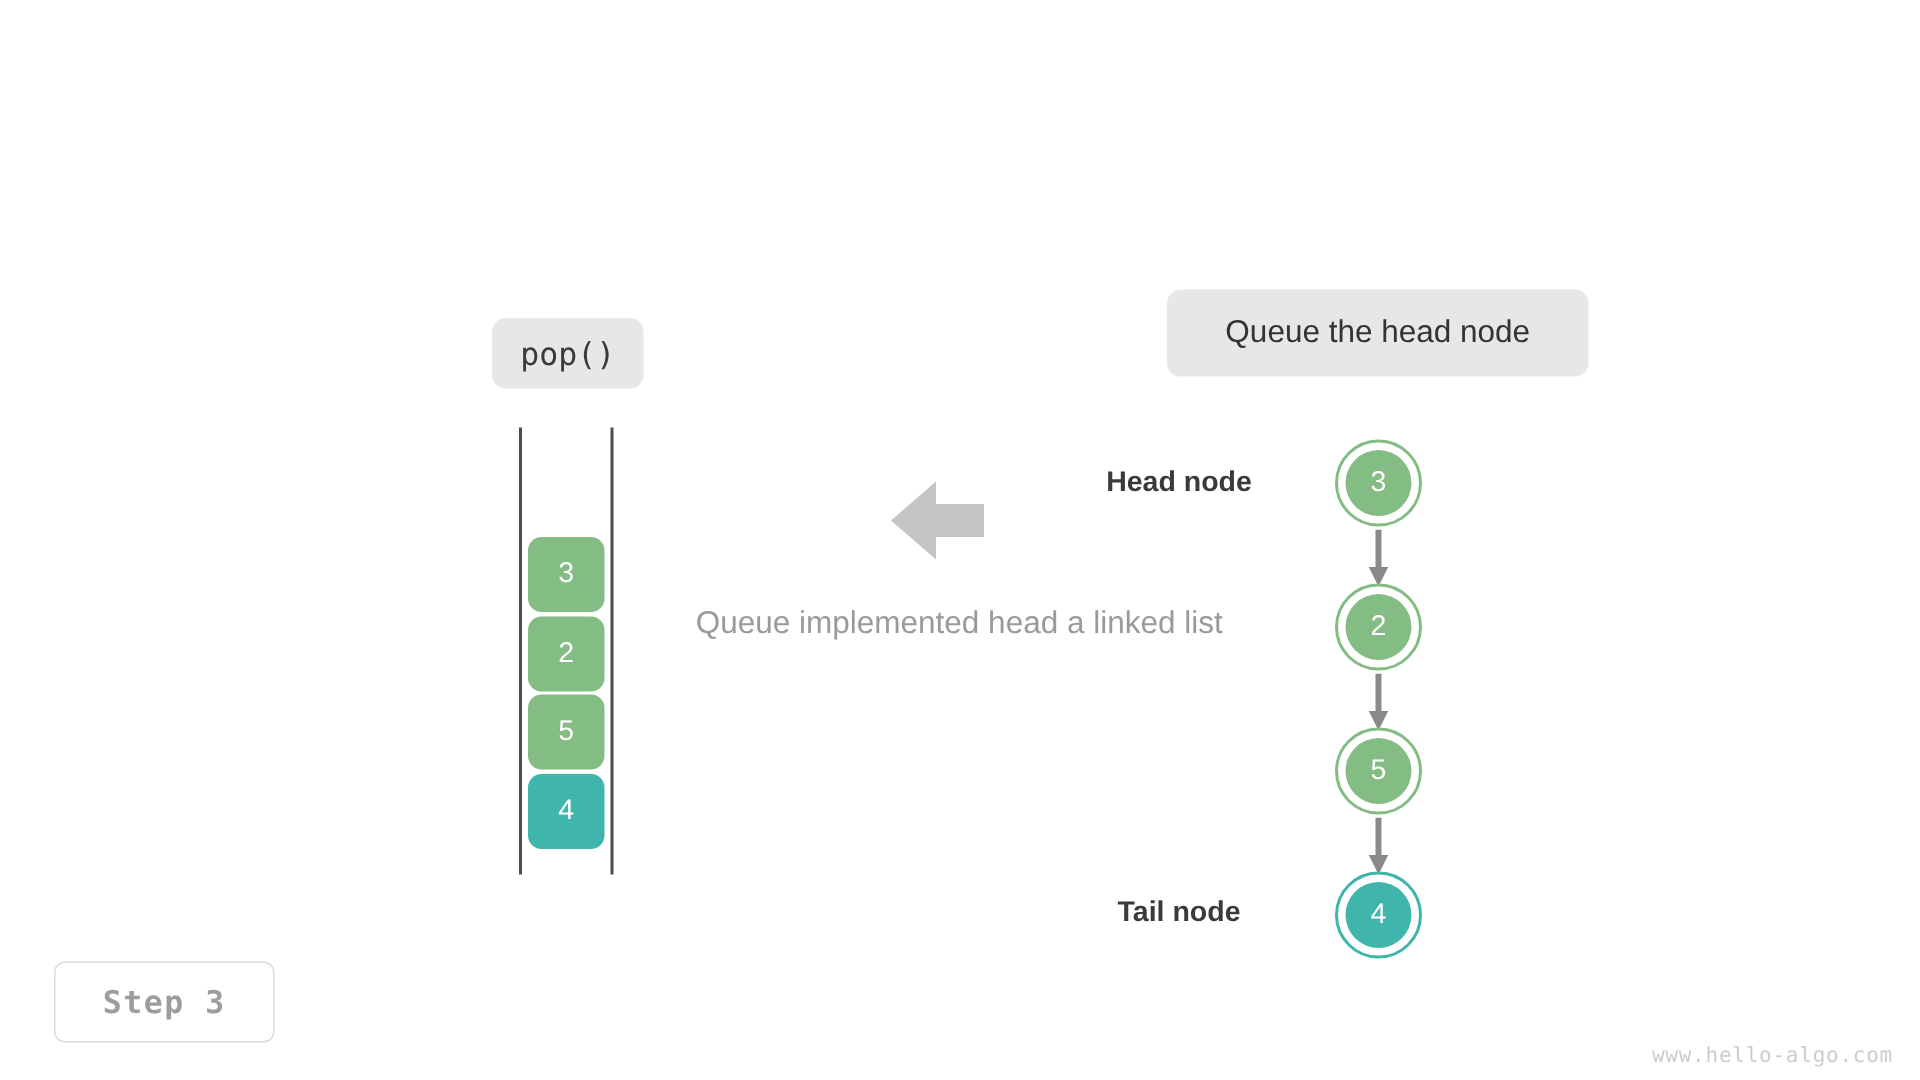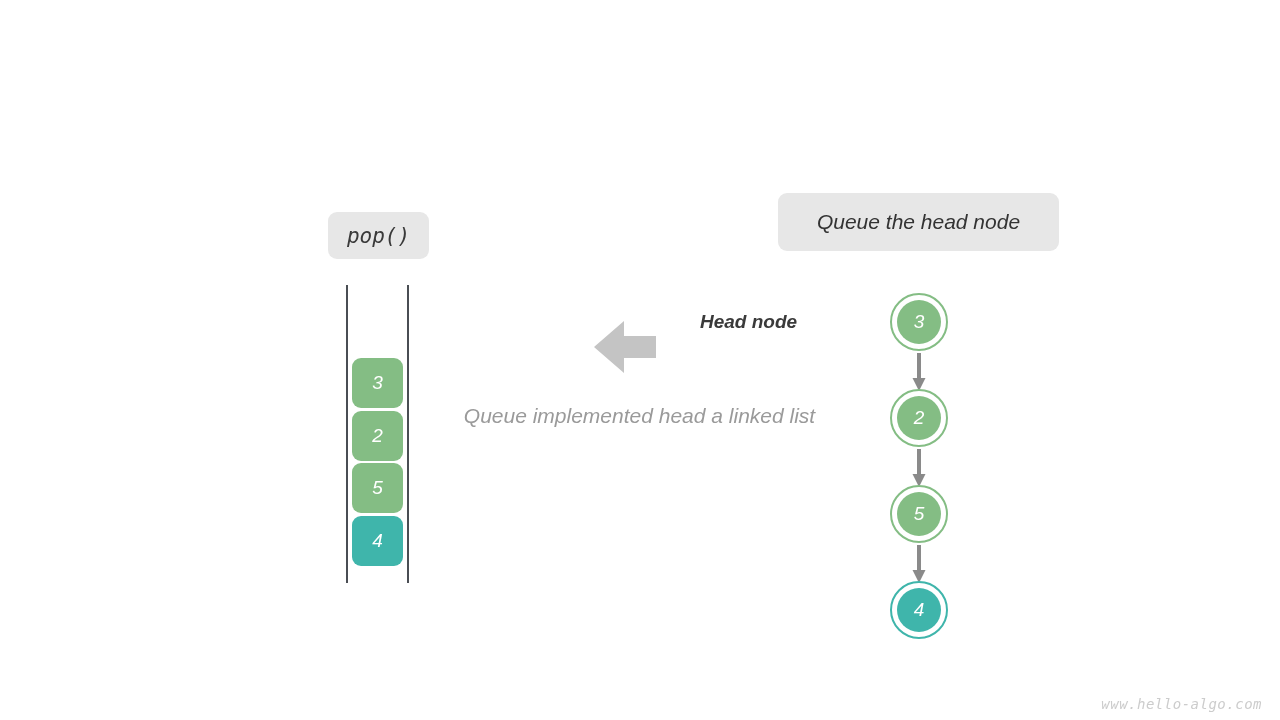--- a/index.html
+++ b/index.html
@@ -13,21 +13,20 @@
     height: 720px;
     position: relative;
     overflow: hidden;
     font-family: "Liberation Sans", sans-serif;
     -webkit-font-smoothing: antialiased;
   }
 
   .stage {
     position: absolute;
     inset: 0;
-    font-style: italic;
   }
 
   
   .chip {
     position: absolute;
     background: #e7e7e7;
     border-radius: 9px;
     display: flex;
     align-items: center;
     justify-content: center;
@@ -173,21 +172,21 @@
     left: 52px;
     width: 14px;
   }
 
   .side-label {
     position: absolute;
     font-size: 19px;
     font-weight: bold;
     color: #3a3a3a;
     white-space: nowrap;
-    text-align: left;
+    text-align: center;
   }
   .label-head { left: 700px; top: 311px; width: 172px; }
   .label-tail { left: 700px; top: 598px; width: 172px; }
 </style>
 </head>
 <body>
 
 <div class="stage">
 
   <div class="chip chip-op">pop()</div>
@@ -238,17 +237,19 @@
         <div class="node" style="top: 205px; border: 2px solid rgb(132, 189, 132); background: rgb(255, 255, 255);">
           <div class="node-inner" style="background: rgb(132, 189, 132);">5</div>
         </div>
         <div class="node" style="top: 301px; border: 2px solid rgb(63, 181, 171); background: rgb(255, 255, 255);">
           <div class="node-inner" style="background: rgb(63, 181, 171);">4</div>
         </div>
       </div>
   </div>
 
   <div class="side-label label-head">Head node</div>
-
+  <div class="side-label label-tail">Tail node</div>
+
+  <div class="step-badge">Step 3</div>
 
   <div class="watermark">www.hello-algo.com</div>
 
 </div>
 
 </body></html>

